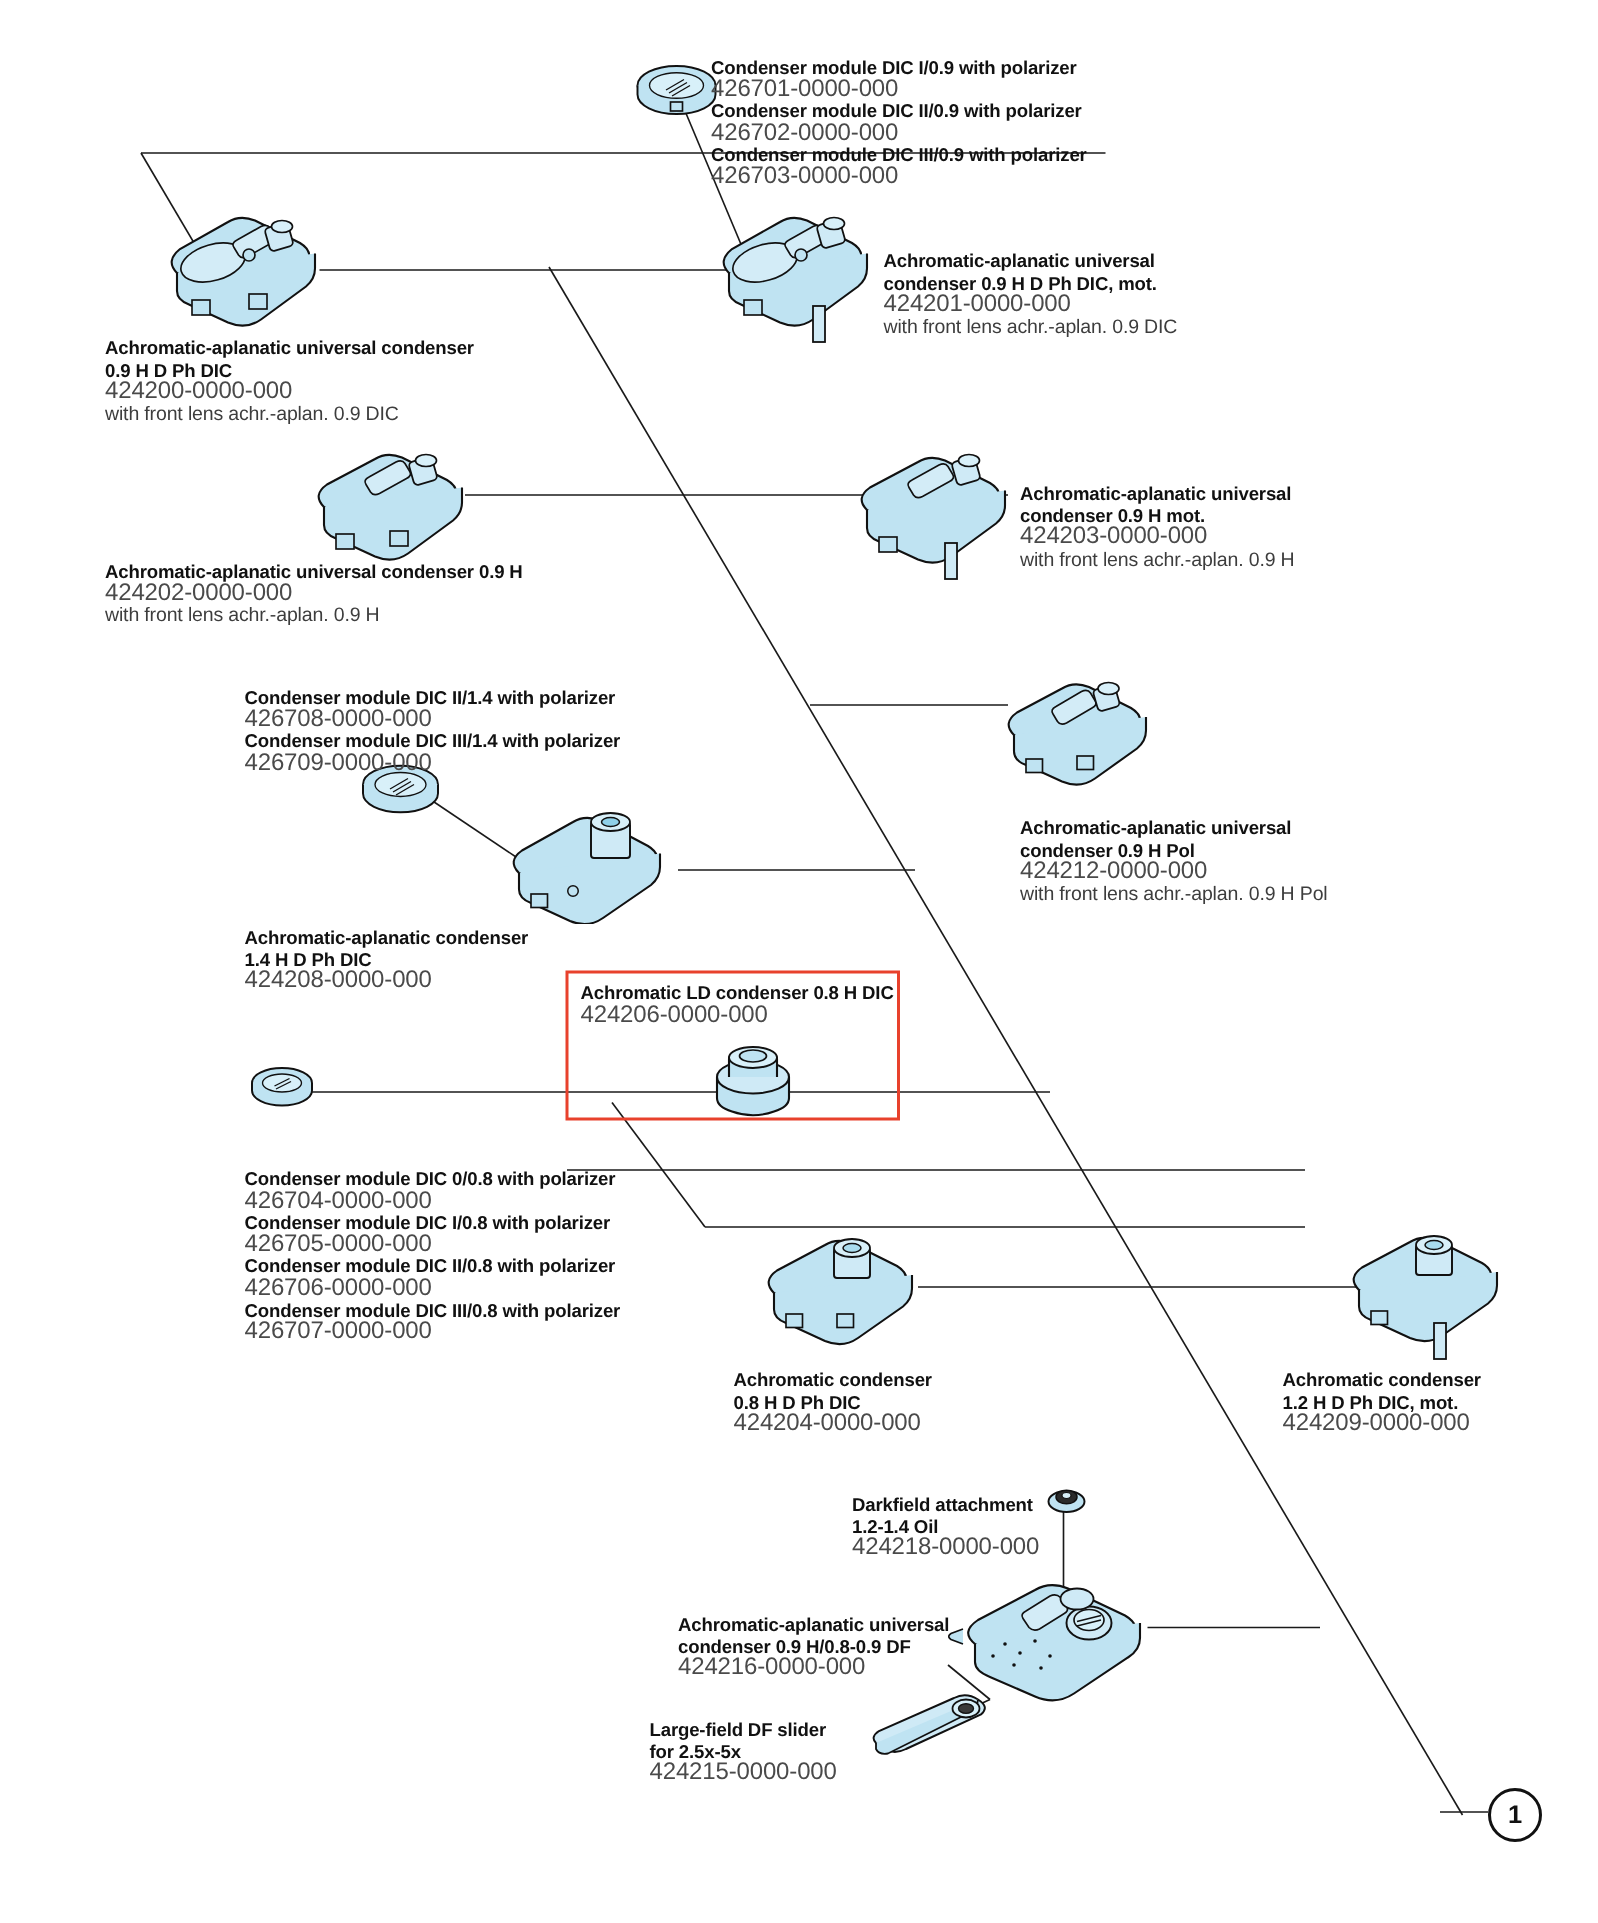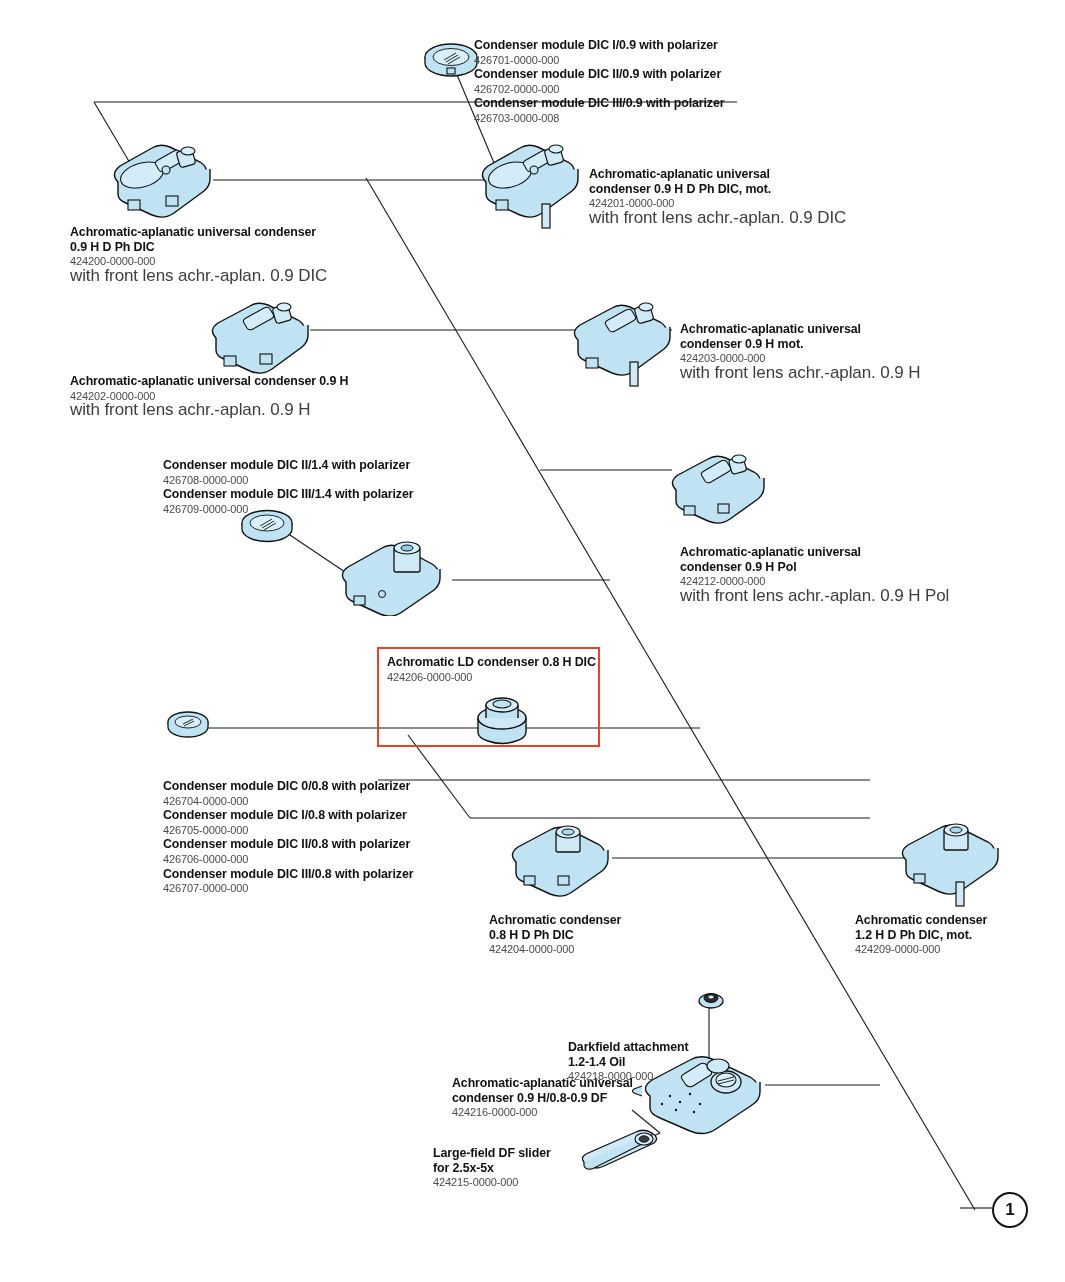--- a/index.html
+++ b/index.html
@@ -4,23 +4,23 @@
 <style>
   html,body{margin:0;padding:0;background:#ffffff;}
   body{width:1065px;height:1282px;position:relative;
        font-family:"Liberation Sans",sans-serif;
        -webkit-font-smoothing:antialiased;}
   #stage{position:absolute;left:0;top:0;width:1065px;height:1282px;overflow:hidden;padding-left:48px;}
   svg.lines{position:absolute;left:0;top:0;width:1065px;height:1282px;}
   .lbl{position:absolute;}
   .t{font-size:12.4px;font-weight:bold;color:#111;line-height:14.6px;
      letter-spacing:-0.1px;white-space:nowrap;}
-  .n{font-size:11px;font-weight:normal;color:#4a4a4a;line-height:14.6px;
+  .n{font-size:16px;font-weight:normal;color:#4a4a4a;line-height:14.6px;
      letter-spacing:-0.1px;white-space:nowrap;}
-  .s{font-size:17px;font-weight:normal;color:#3d3d3d;line-height:14.6px;
+  .s{font-size:13px;font-weight:normal;color:#3d3d3d;line-height:14.6px;
      letter-spacing:-0.1px;white-space:nowrap;}
   .art{position:absolute;}
   .hl{position:absolute;border:2.4px solid #e8412c;box-sizing:border-box;background:transparent;}
   .pagemark{position:absolute;width:32px;height:32px;border:2px solid #111;
      border-radius:50%;display:flex;align-items:center;justify-content:center;
      font-size:17px;font-weight:bold;color:#111;background:#fff;}
 </style>
 </head>
 <body>
 
@@ -234,21 +234,21 @@
   </svg>
 
   <div class="hl" style="left:377px;top:647px;width:223px;height:100px;"></div>
 
   <div class="lbl" style="left:474px;top:38px;">
     <div class="t">Condenser module DIC I/0.9 with polarizer</div>
     <div class="n">426701-0000-000</div>
     <div class="t">Condenser module DIC II/0.9 with polarizer</div>
     <div class="n">426702-0000-000</div>
     <div class="t">Condenser module DIC III/0.9 with polarizer</div>
-    <div class="n">426703-0000-008</div>
+    <div class="n">426703-0000-000</div>
   </div>
 
   <div class="lbl" style="left:70px;top:225px;">
     <div class="t">Achromatic-aplanatic universal condenser</div>
     <div class="t">0.9 H D Ph DIC</div>
     <div class="n">424200-0000-000</div>
     <div class="s">with front lens achr.-aplan. 0.9 DIC</div>
   </div>
 
   <div class="lbl" style="left:589px;top:167px;">
@@ -271,20 +271,25 @@
     <div class="s">with front lens achr.-aplan. 0.9 H</div>
   </div>
 
   <div class="lbl" style="left:163px;top:458px;">
     <div class="t">Condenser module DIC II/1.4 with polarizer</div>
     <div class="n">426708-0000-000</div>
     <div class="t">Condenser module DIC III/1.4 with polarizer</div>
     <div class="n">426709-0000-000</div>
   </div>
 
+  <div class="lbl" style="left:163px;top:618px;">
+    <div class="t">Achromatic-aplanatic condenser</div>
+    <div class="t">1.4 H D Ph DIC</div>
+    <div class="n">424208-0000-000</div>
+  </div>
 
   <div class="lbl" style="left:680px;top:545px;">
     <div class="t">Achromatic-aplanatic universal</div>
     <div class="t">condenser 0.9 H Pol</div>
     <div class="n">424212-0000-000</div>
     <div class="s">with front lens achr.-aplan. 0.9 H Pol</div>
   </div>
 
   <div class="lbl" style="left:387px;top:655px;">
     <div class="t">Achromatic LD condenser 0.8 H  DIC</div>
@@ -307,21 +312,21 @@
     <div class="t">0.8 H D Ph DIC</div>
     <div class="n">424204-0000-000</div>
   </div>
 
   <div class="lbl" style="left:855px;top:913px;">
     <div class="t">Achromatic condenser</div>
     <div class="t">1.2 H D Ph DIC, mot.</div>
     <div class="n">424209-0000-000</div>
   </div>
 
-  <div class="lbl" style="left:568px;top:1040px;">
+  <div class="lbl" style="left:568px;top:996px;">
     <div class="t">Darkfield attachment</div>
     <div class="t">1.2-1.4 Oil</div>
     <div class="n">424218-0000-000</div>
   </div>
 
   <div class="lbl" style="left:452px;top:1076px;">
     <div class="t">Achromatic-aplanatic universal</div>
     <div class="t">condenser 0.9 H/0.8-0.9 DF</div>
     <div class="n">424216-0000-000</div>
   </div>

